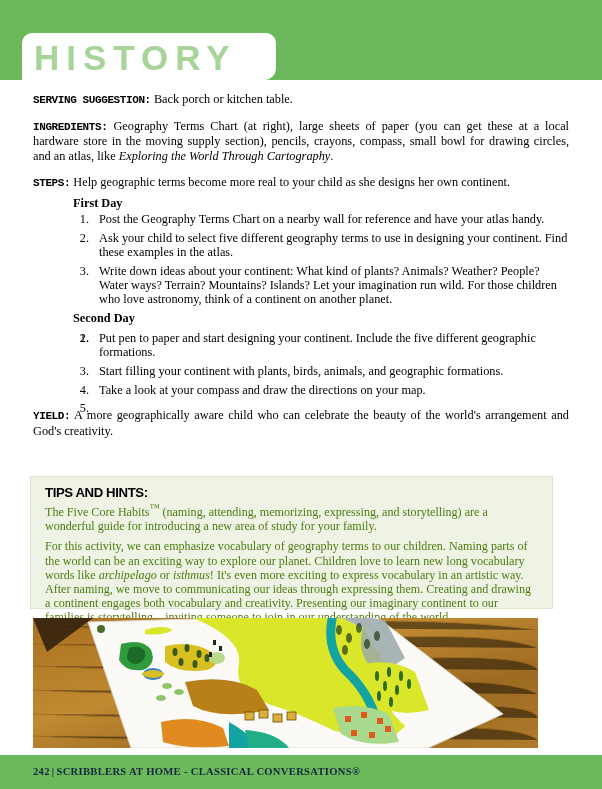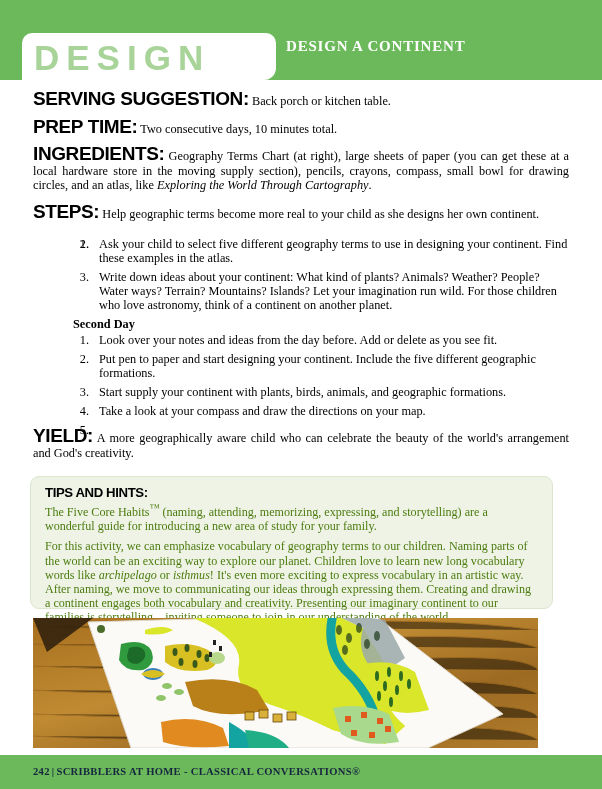--- a/index.html
+++ b/index.html
@@ -47,32 +47,32 @@
 
   
   .content{
     position:absolute;left:33px;top:92px;width:536px;
     font-size:12.3px;line-height:14.6px;color:#000;
     text-align:justify;
   }
   .kv{margin-bottom:11px;}
   .kv:last-child{margin-bottom:0;}
   .lbl{
-    font-family:Liberation Sans, sans-serif;
+    font-family:Liberation Mono, monospace;
     font-weight:bold;
-    font-size:19px;
+    font-size:11px;
     letter-spacing:-0.4px;
     color:#000;
   }
   .val{font-family:"Liberation Serif", serif;}
   .it{font-style:italic;}
 
   
   .steps-block{margin-top:12px;}
-  .steps-intro{margin-bottom:15px;}
+  .steps-intro{margin-bottom:5px;}
   .daygroup{margin-left:40px;margin-top:2px;}
   .dayhead{
     font-family:"Liberation Serif", serif;
     font-weight:bold;font-size:12.3px;line-height:15px;margin-bottom:1px;
   }
   ol.steplist{
     list-style:none;margin:0 0 0 0;padding:0;
   }
   ol.steplist li{
     position:relative;padding-left:26px;margin-bottom:4.5px;
@@ -81,21 +81,21 @@
   ol.steplist li .num{
     position:absolute;left:0;top:0;width:16px;text-align:right;
   }
   .yield-block{margin-top:11px;}
 
   
   .tips{
     position:absolute;left:30px;top:476px;width:523px;height:133px;
     background:#eef3e6;
     border:1px solid #dce6cf;
-    border-radius:9px;
+    border-radius:0;
     box-sizing:border-box;
     padding:8px 14px 8px 14px;
   }
   .tips-title{
     font-family:"Liberation Sans", sans-serif;
     font-weight:bold;font-size:13.2px;letter-spacing:-0.4px;
     color:#000;margin:0 0 1px 0;
   }
   .tips p{
     margin:0 0 6px 0;font-size:12.1px;line-height:14.2px;
@@ -123,60 +123,56 @@
   }
   .footer-text .sep{padding:0 2px;}
 </style>
 </head>
 <body>
 
 <div class="page">
 
   <div class="header-band"></div>
   <div class="header-panel"></div>
-  <div class="header-title">DESIGN</div>
-  <div class="header-subtitle">DESIGN A CONTINENT</div>
+  <div class="header-title">HISTORY</div>
 
   <div class="content">
 
     <div class="kv">
       <span class="lbl">SERVING SUGGESTION:</span>
       <span class="val">Back porch or kitchen table.</span>
     </div>
 
-    <div class="kv">
-      <span class="lbl">PREP TIME:</span>
-      <span class="val">Two consecutive days, 10 minutes total.</span>
-    </div>
 
     <div class="kv">
       <span class="lbl">INGREDIENTS:</span>
       <span class="val">Geography Terms Chart (at right), large sheets of paper (you can get these at a local hardware store in the moving supply section), pencils, crayons, compass, small bowl for drawing circles, and an atlas, like </span><span class="val it">Exploring the World Through Cartography</span><span class="val">.</span>
     </div>
 
     <div class="steps-block">
       <div class="steps-intro">
         <span class="lbl">STEPS:</span>
         <span class="val">Help geographic terms become more real to your child as she designs her own continent.</span>
       </div>
 
       <div class="daygroup">
+        <div class="dayhead">First Day</div>
         <ol class="steplist">
-          <li><span class="num">1.</span></li>
+          <li><span class="num">1.</span><span>Post the Geography Terms Chart on a nearby wall for reference and have your atlas handy.</span></li>
           <li><span class="num">2.</span><span>Ask your child to select five different geography terms to use in designing your continent. Find these examples in the atlas.</span></li>
           <li><span class="num">3.</span><span>Write down ideas about your continent: What kind of plants? Animals? Weather? People? Water ways? Terrain? Mountains? Islands? Let your imagination run wild. For those children who love astronomy, think of a continent on another planet.</span></li>
         </ol>
       </div>
 
       <div class="daygroup">
         <div class="dayhead">Second Day</div>
         <ol class="steplist">
-          <li><span class="num">1.</span><span>Look over your notes and ideas from the day before. Add or delete as you see fit.</span></li>
+          <li><span class="num">1.</span></li>
           <li><span class="num">2.</span><span>Put pen to paper and start designing your continent. Include the five different geographic formations.</span></li>
-          <li><span class="num">3.</span><span>Start supply your continent with plants, birds, animals, and geographic formations.</span></li>
+          <li><span class="num">3.</span><span>Start filling your continent with plants, birds, animals, and geographic formations.</span></li>
           <li><span class="num">4.</span><span>Take a look at your compass and draw the directions on your map.</span></li>
           <li><span class="num">5.</span></li>
         </ol>
       </div>
     </div>
 
     <div class="yield-block">
       <span class="lbl">YIELD:</span>
       <span class="val">A more geographically aware child who can celebrate the beauty of the world's arrangement and God's creativity.</span>
     </div>

